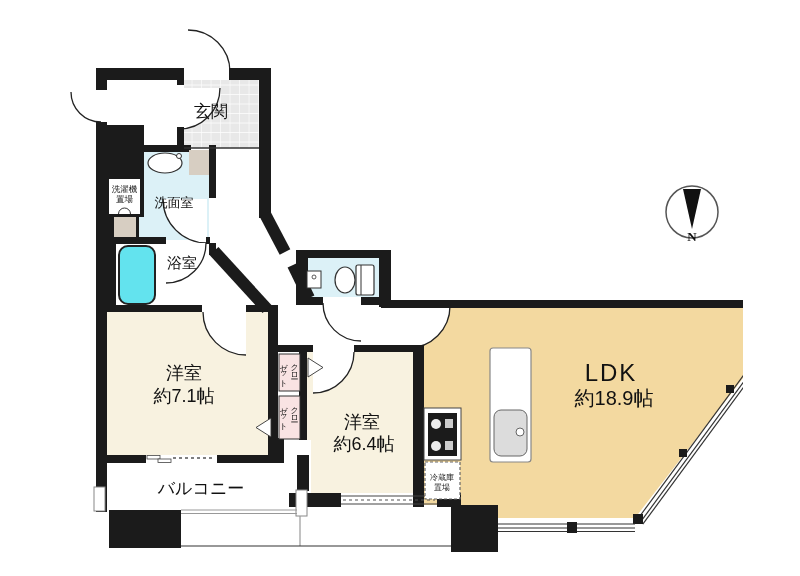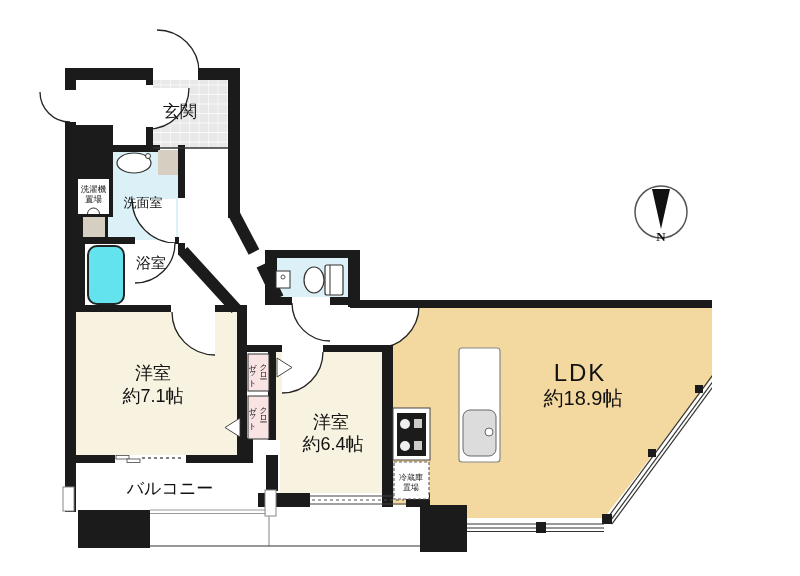--- a/index.html
+++ b/index.html
@@ -1,16 +1,16 @@
 <!DOCTYPE html>
 <html><head>
 <meta charset="utf-8">
 <style>
   html,body{margin:0;padding:0;background:#fff;}
-  .stage{position:relative;width:712px;height:576px;background:#fff;overflow:hidden;}
+  .stage{position:relative;width:712px;height:576px;background:#fff;overflow:hidden;margin-left:31px;}
   svg{display:block;}
   text{font-family:"Liberation Sans","DejaVu Sans",sans-serif;fill:#111;}
   .serif{font-family:"Liberation Serif","DejaVu Serif",serif;}
   .vtext{writing-mode:vertical-rl;text-orientation:upright;letter-spacing:-1px;}
 </style>
 </head>
 <body>
 
 <div class="stage">
 <svg width="800" height="576" viewBox="0 0 800 576">

